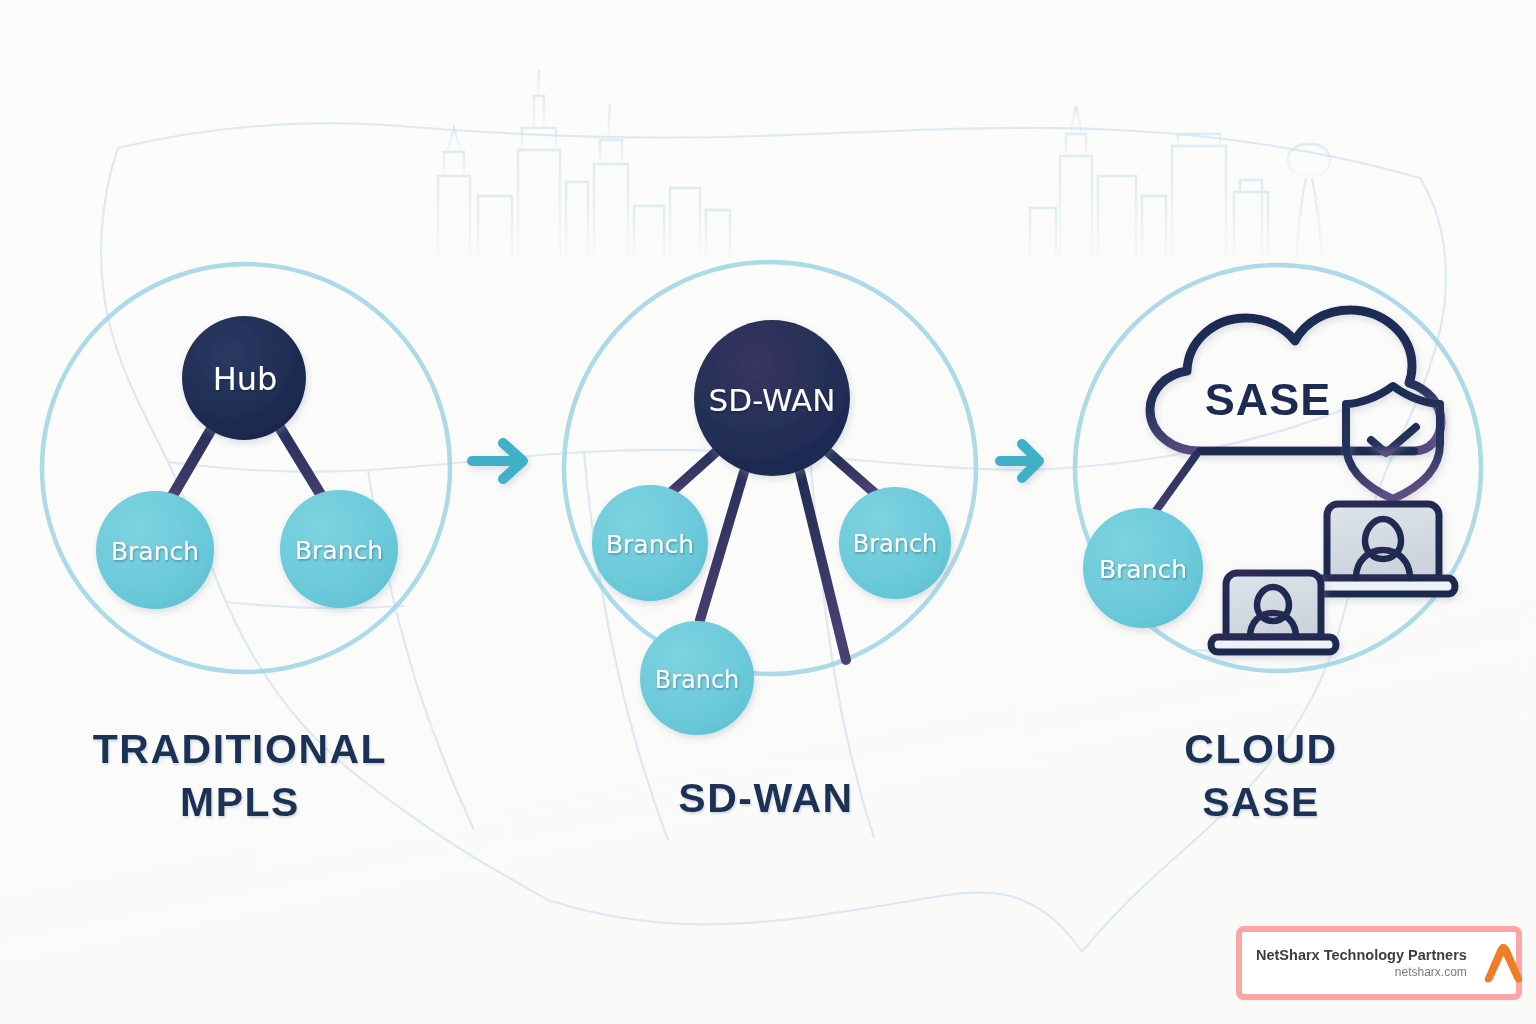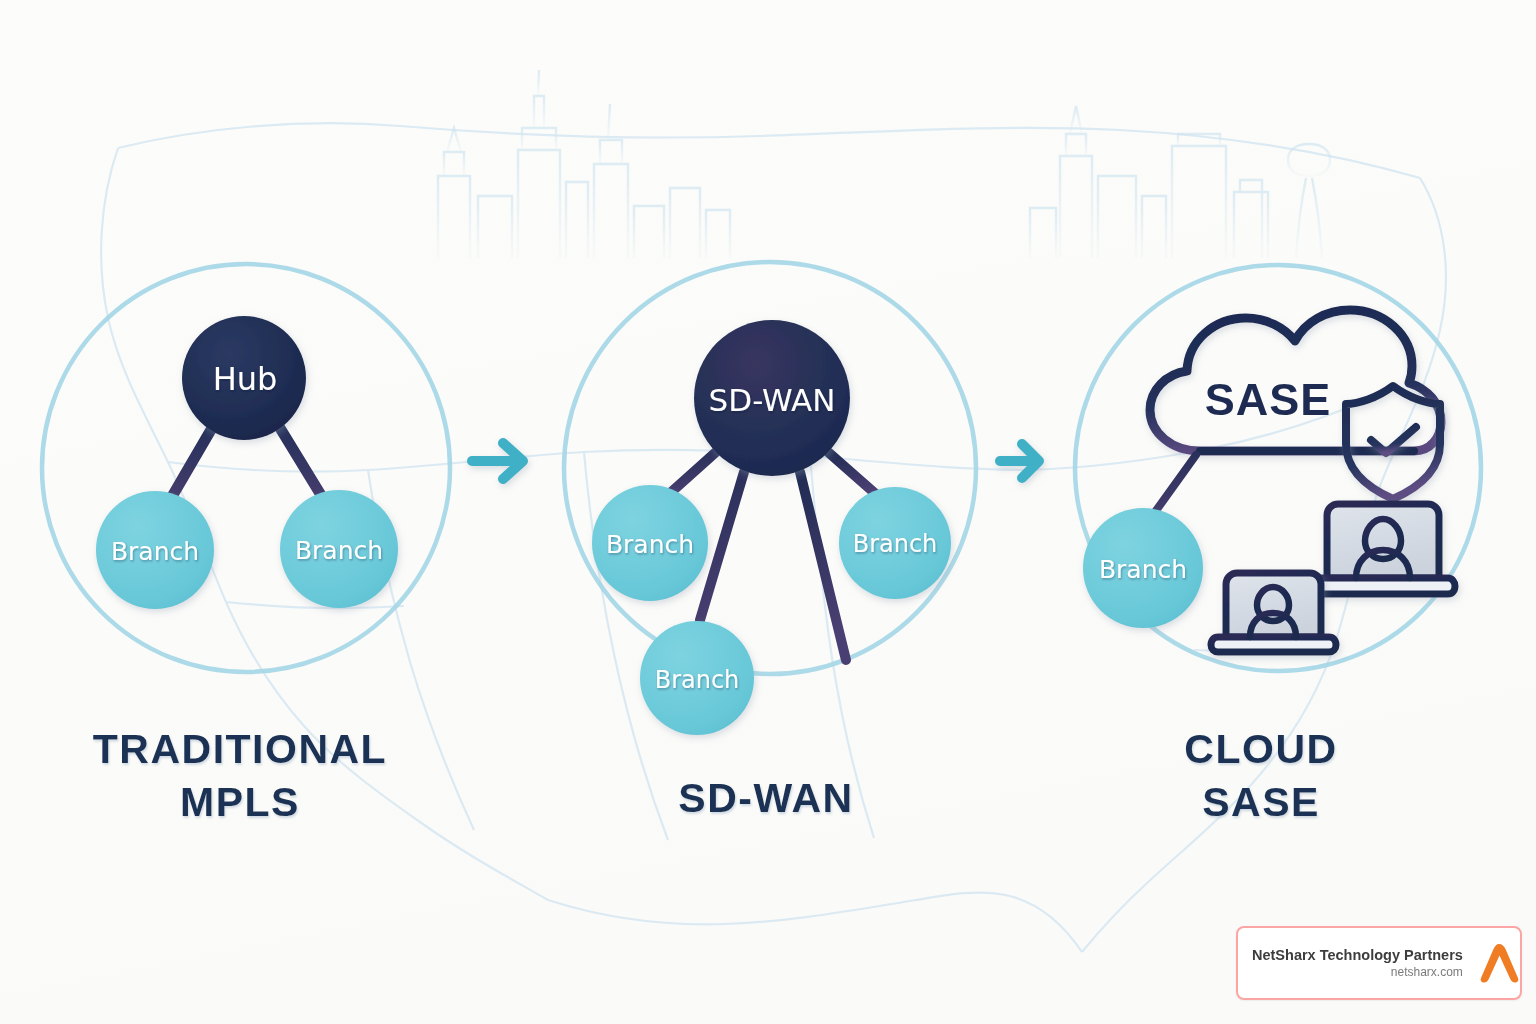--- a/index.html
+++ b/index.html
@@ -52,21 +52,21 @@
     font-weight: bold;
     letter-spacing: 1px;
   }
   #badge {
     position: absolute;
     left: 1236px;
     top: 926px;
     width: 286px;
     height: 74px;
     background: #ffffff;
-    border: 2px solid #fca5a5;
+    border: 6px solid #fca5a5;
     border-radius: 8px;
     box-sizing: border-box;
     display: flex;
     align-items: center;
     padding: 0 14px;
     box-shadow: 0 1px 2px rgba(0,0,0,0.06);
   }
   #badge-text {
     flex: 1;
     text-align: right;

